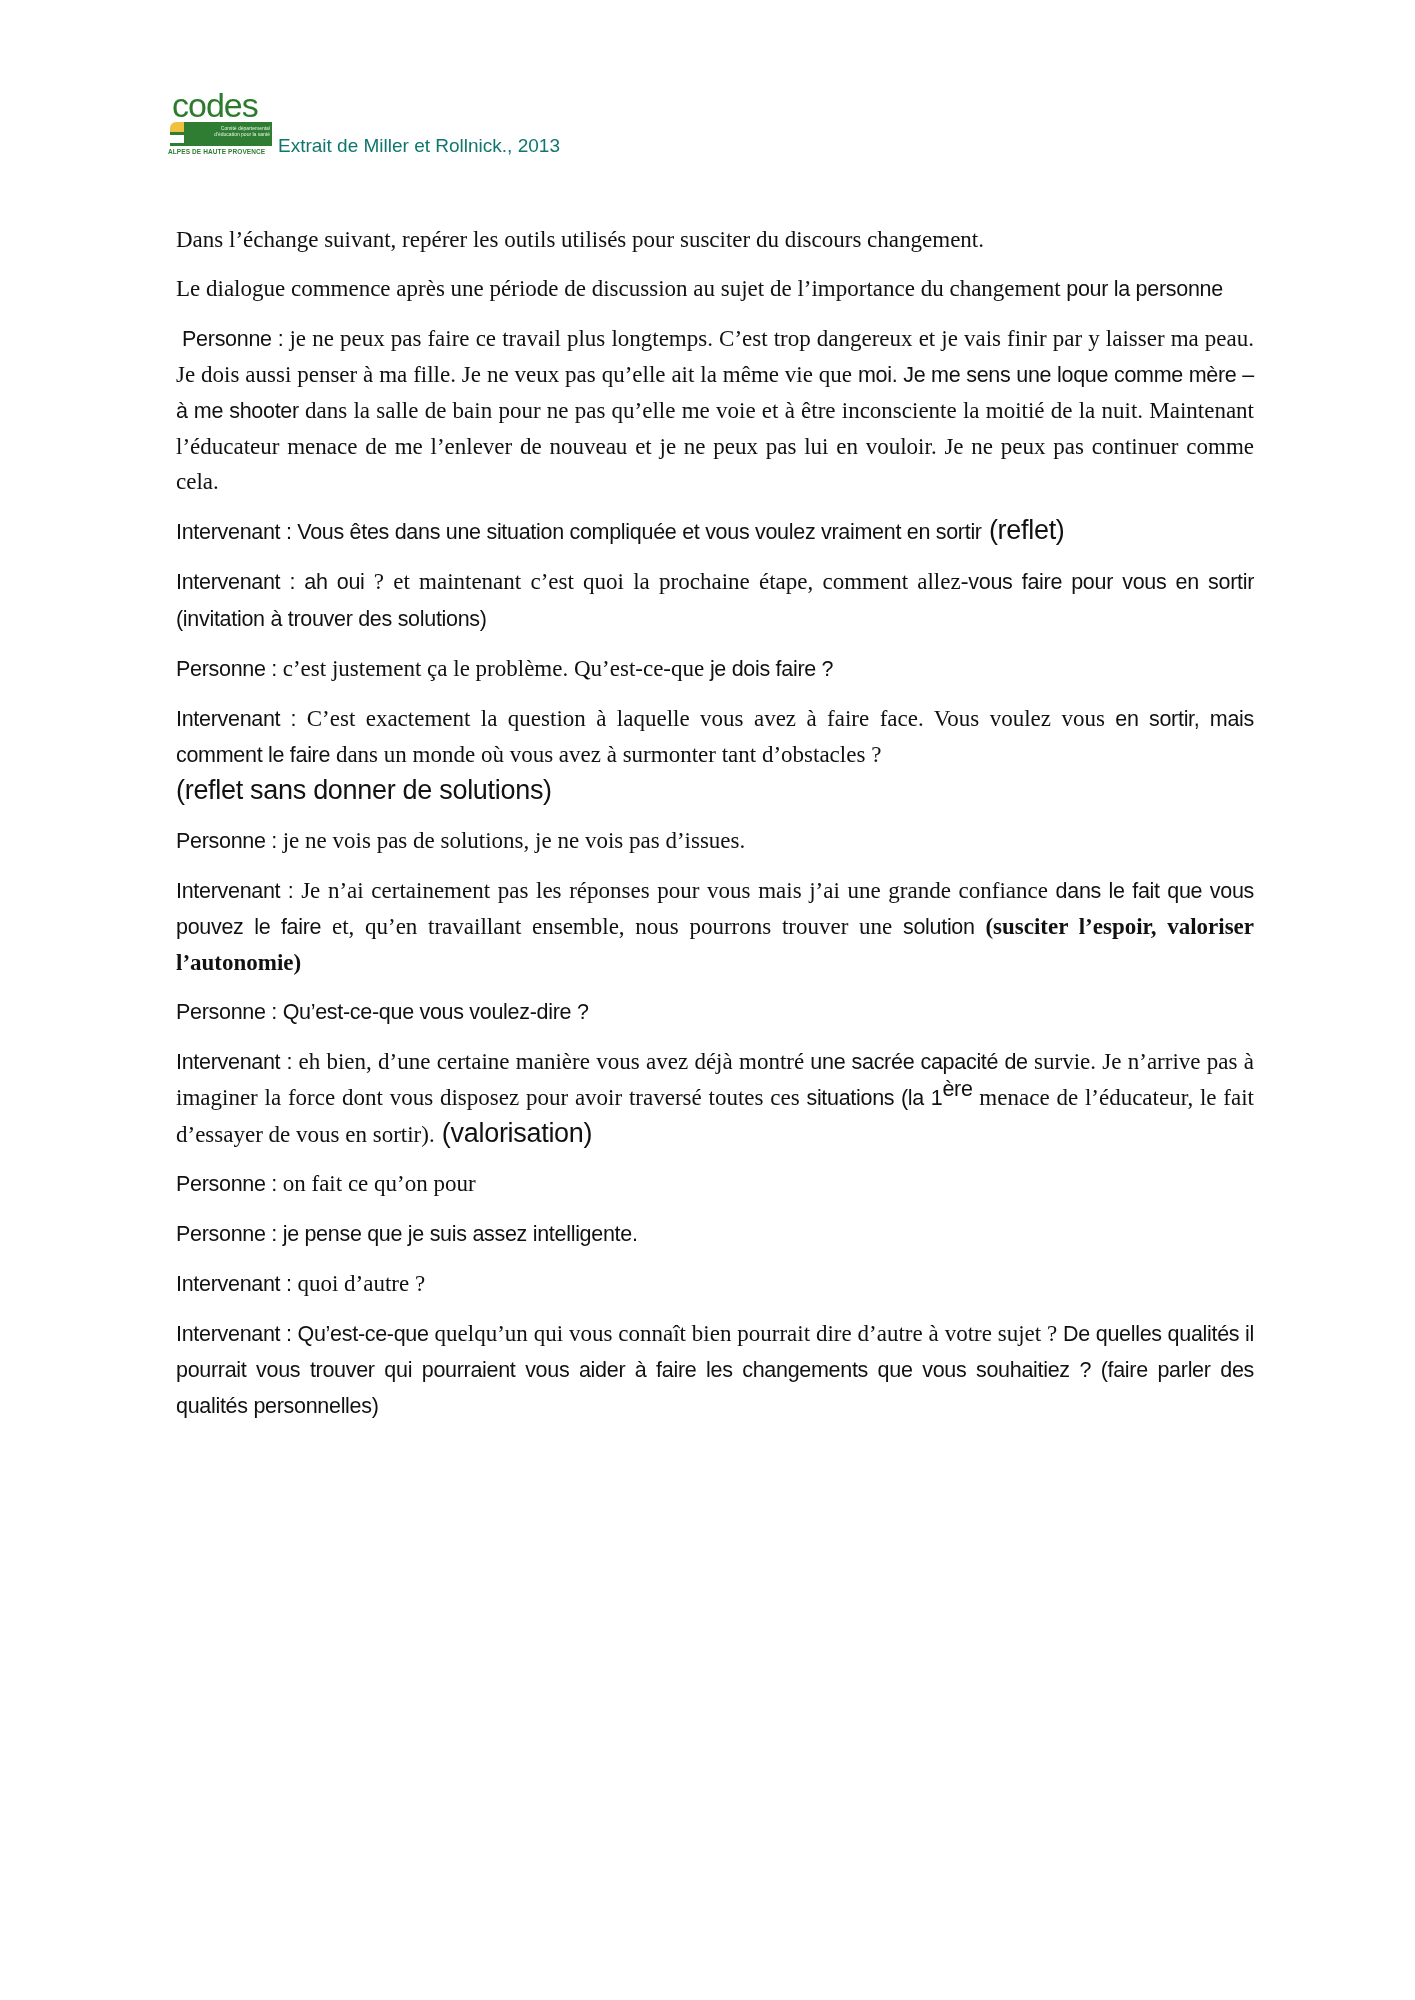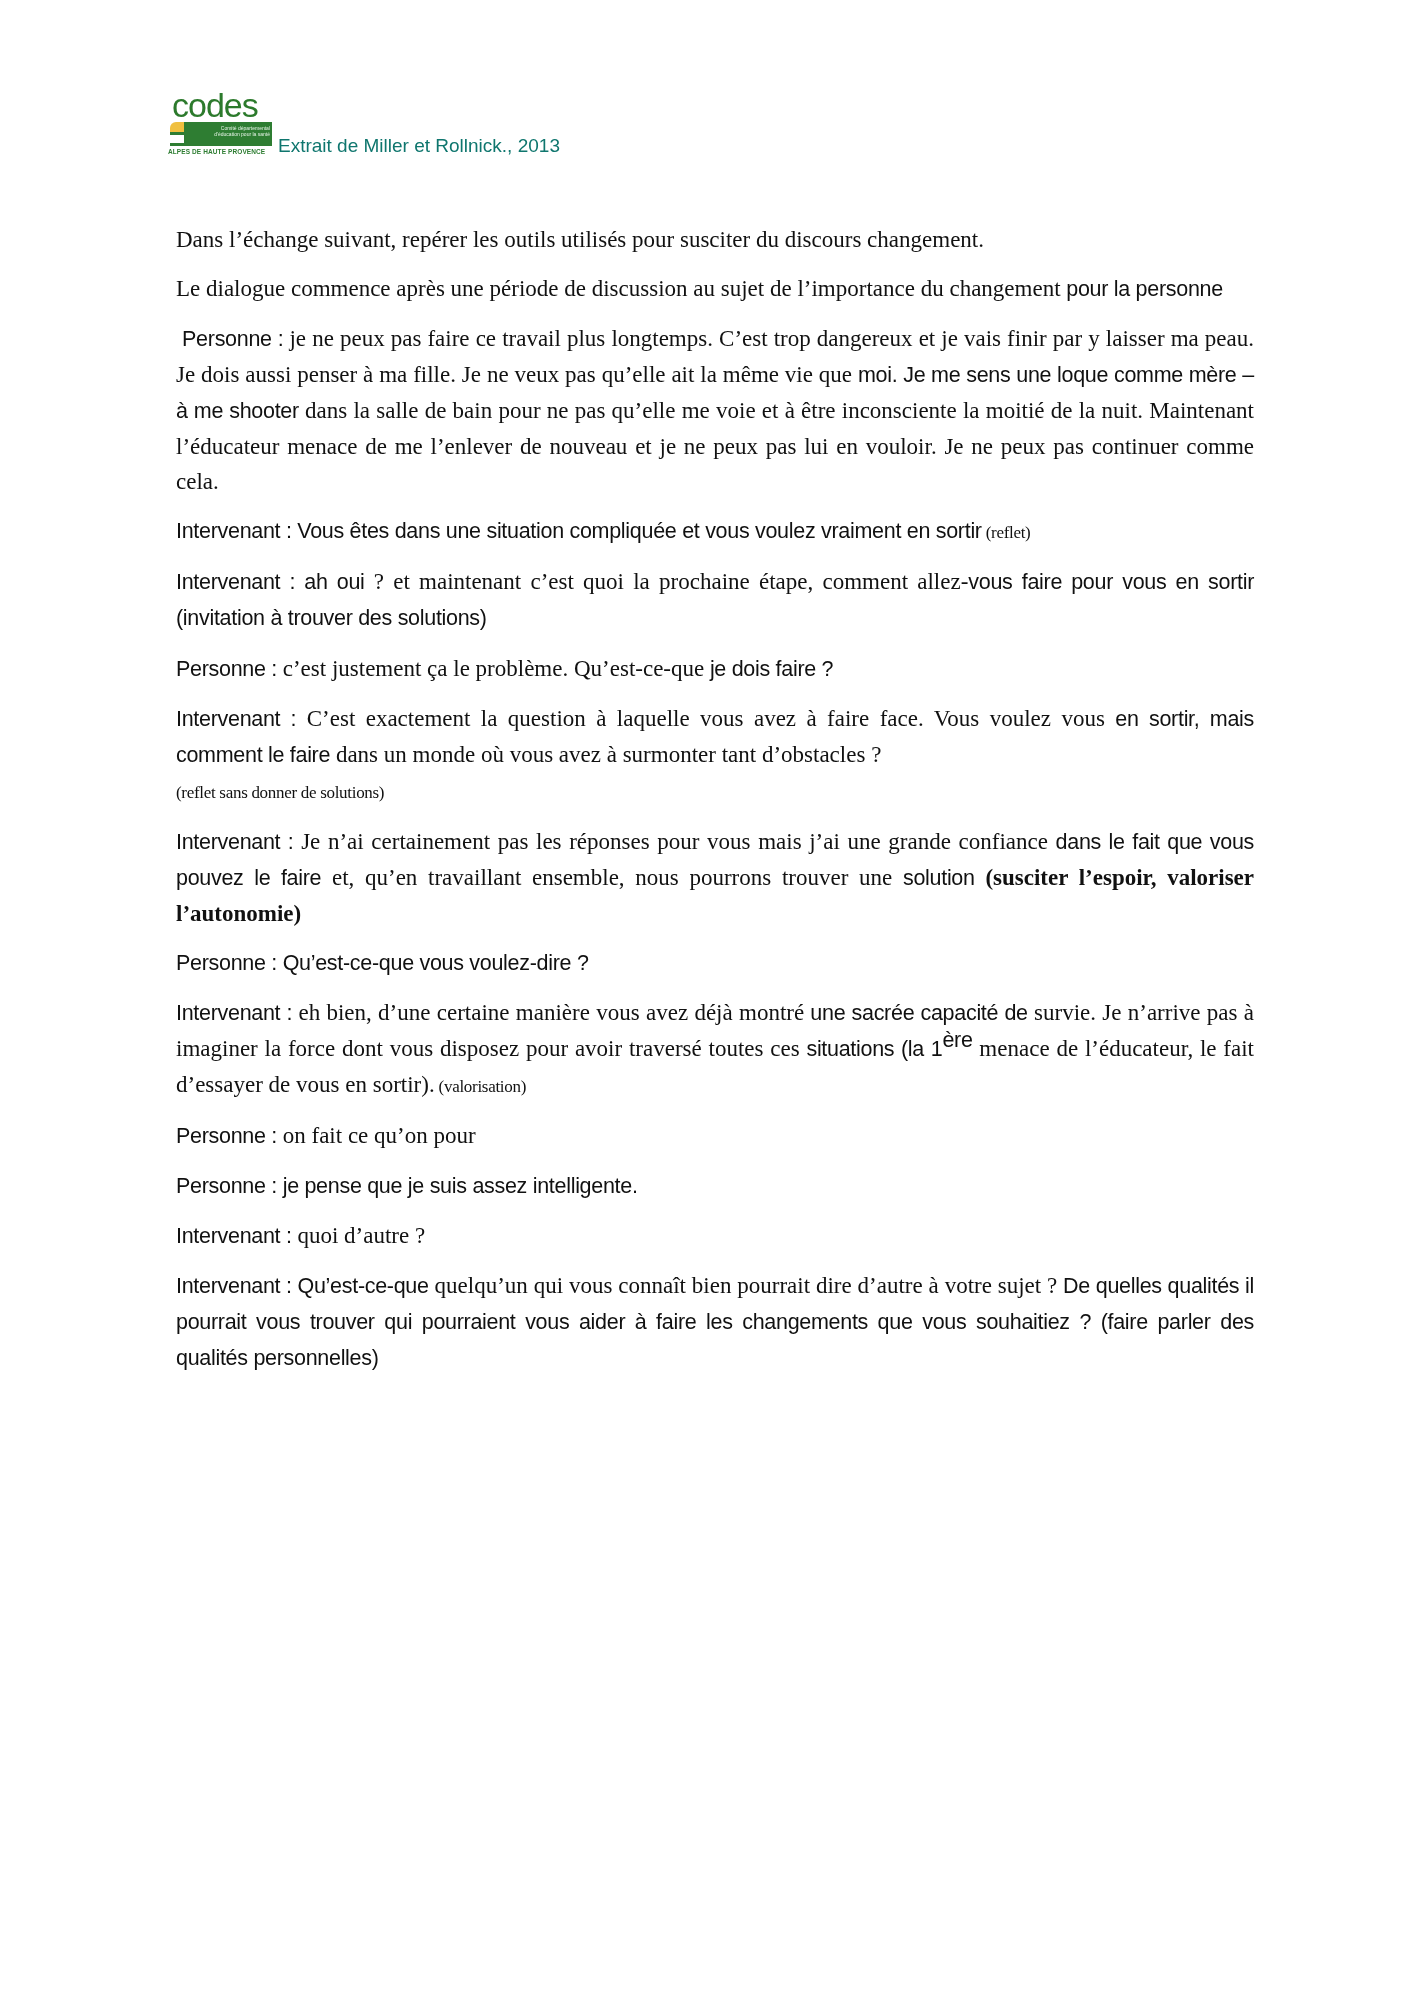--- a/index.html
+++ b/index.html
@@ -12,21 +12,21 @@
   .logo-wave { position:absolute; left:2px; top:40px; width:18px; height:14px; border-top:3px solid #2e7d32; border-bottom:3px solid #2e7d32; box-sizing:border-box; }
   .logo-band-text { position:absolute; left:36px; top:33px; width:66px; font-family:"Liberation Sans", sans-serif; font-size:5px; line-height:6px; color:#e8f5e8; text-align:right; }
   .logo-region { position:absolute; left:0; top:56px; width:108px; font-family:"Liberation Sans", sans-serif; font-size:6.5px; font-weight:bold; color:#2e7d32; letter-spacing:0.1px; white-space:nowrap; }
   .header-title { position:absolute; left:110px; top:43px; font-family:"Liberation Sans", sans-serif; font-size:19px; color:#0f766e; white-space:nowrap; }
 
   .content { position:absolute; left:176px; top:222px; width:1078px; }
   p { margin:0 0 14px 0; font-size:23px; line-height:35px; text-align:justify; }
   .serif { font-family:"Liberation Serif", serif; }
   .sans { font-family:"Liberation Sans", sans-serif; font-size:21.5px; letter-spacing:-0.3px; }
   .lbl { font-family:"Liberation Sans", sans-serif; font-size:21.5px; letter-spacing:-0.3px; }
-  .note { font-family:Liberation Serif, serif; font-size:17px; letter-spacing:-0.3px; }
+  .note { font-family:Liberation Sans, sans-serif; font-size:27px; letter-spacing:-0.3px; }
   b.bnote { font-family:"Liberation Serif", serif; font-weight:bold; }
   sup { font-size:12px; line-height:0; }
 </style>
 </head>
 <body>
 
 <div class="header">
   <div class="logo">
     <div class="logo-word">codes</div>
     <div class="logo-sun"></div>
@@ -47,20 +47,21 @@
 
   <p><span class="lbl">Intervenant :</span><span class="sans"> Vous êtes dans une situation compliquée et vous voulez vraiment en sortir</span><span class="note"> (reflet)</span></p>
 
 
   <p><span class="lbl">Intervenant :</span><span class="sans"> ah oui</span><span class="serif"> ? et maintenant c’est quoi la prochaine étape, comment allez-</span><span class="sans">vous faire pour vous en sortir</span><span class="sans"> (invitation à trouver des solutions)</span><span class="note"></span></p>
 
   <p><span class="lbl">Personne :</span><span class="serif"> c’est justement ça le problème. Qu’est-ce-que</span><span class="sans"> je dois faire ?</span></p>
 
   <p><span class="lbl">Intervenant :</span><span class="serif"> C’est exactement la question à laquelle vous avez à faire face. Vous voulez vous </span><span class="sans">en sortir, mais comment le faire</span><span class="serif"> dans un monde où vous avez à surmonter tant d’obstacles ?</span><br><span class="note"> (reflet sans donner de solutions)</span></p>
 
+  <p><span class="lbl">Personne :</span><span class="serif"> je ne vois pas de solutions, je ne vois pas d’issues.</span></p>
 
   <p><span class="lbl">Intervenant :</span><span class="serif"> Je n’ai certainement pas les réponses pour vous mais j’ai une grande confiance </span><span class="sans">dans le fait que vous pouvez le faire</span><span class="serif"> et, qu’en travaillant ensemble, nous pourrons trouver une </span><span class="sans">solution</span><b class="bnote"> (susciter l’espoir, valoriser l’autonomie)</b></p>
 
   <p><span class="lbl">Personne :</span><span class="sans"> Qu’est-ce-que vous voulez-dire ?</span></p>
 
   <p><span class="lbl">Intervenant :</span><span class="serif"> eh bien, d’une certaine manière vous avez déjà montré</span><span class="sans"> une sacrée capacité de</span><span class="serif"> survie. Je n’arrive pas à imaginer la force dont vous disposez pour avoir traversé toutes ces </span><span class="sans">situations (la 1</span><sup class="sans">ère</sup><span class="serif"> menace de l’éducateur, le fait d’essayer de vous en sortir).</span><span class="note"> (valorisation)</span></p>
 
   <p><span class="lbl">Personne :</span><span class="serif"> on fait ce qu’on pour</span></p>
 
 

